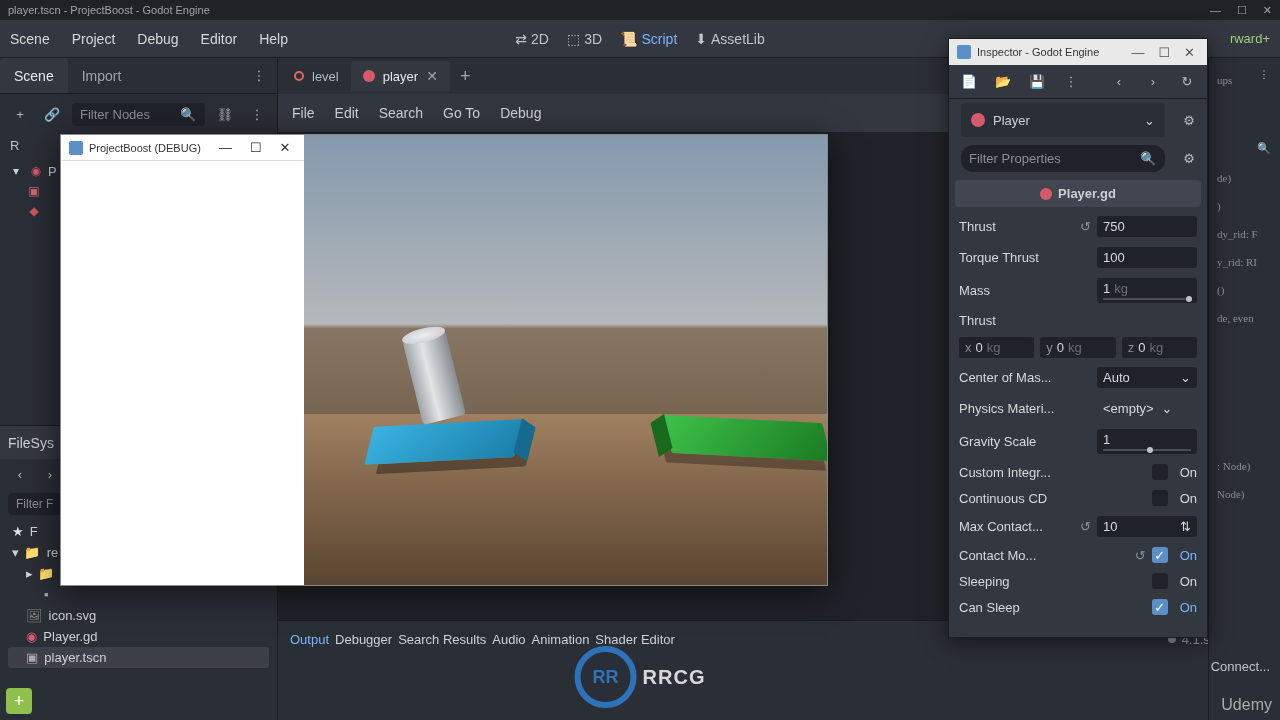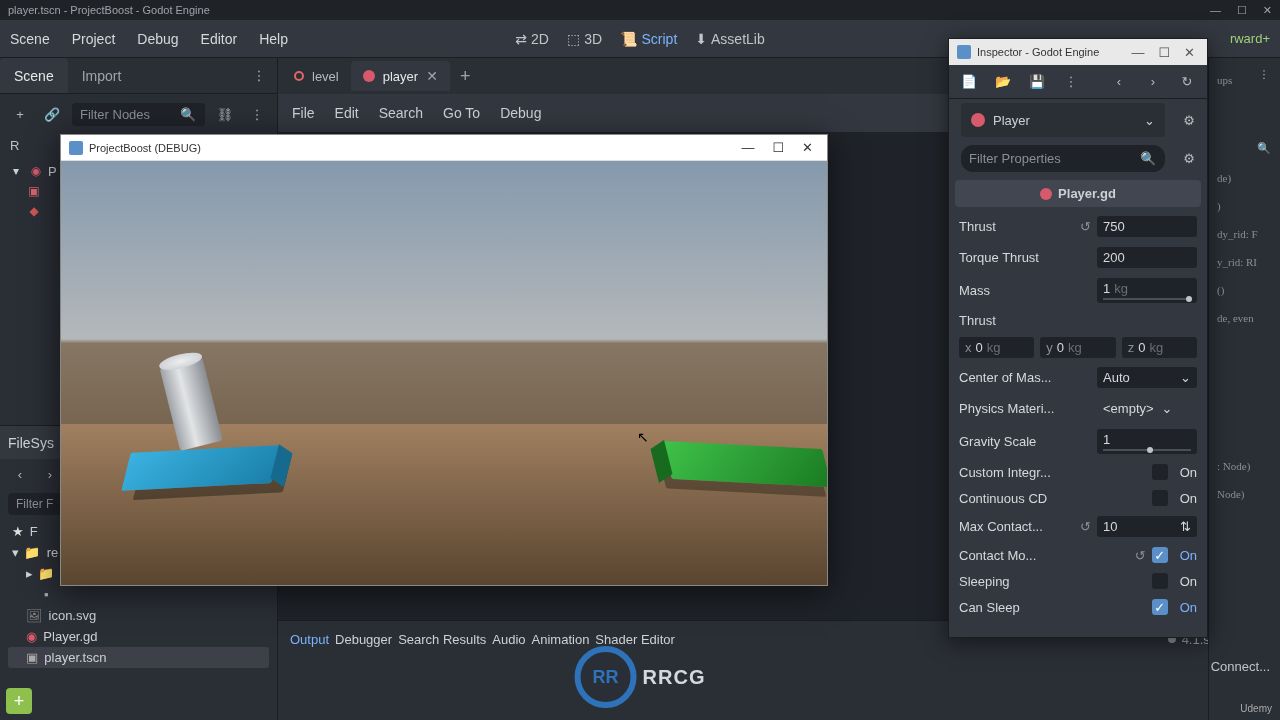--- a/index.html
+++ b/index.html
@@ -110,41 +110,41 @@
 .inertia-row .axis .av { color: #d5d8dc; }
 .inertia-row .axis .au { color: #6a6e75; }
 .slider-track { height: 2px; background: #4a4e56; margin-top: 2px; position: relative; }
 .slider-track .thumb { position: absolute; width: 6px; height: 6px; background: #c0c4ca; border-radius: 50%; top: -2px; }
 
 
 .right-strip { width: 72px; background: #2a2e35; border-left: 1px solid #1a1d21; position: absolute; right: 0; top: 58px; bottom: 0; padding: 8px 6px; font-size: 11px; color: #8a8e95; overflow: hidden; }
 .right-strip .item { padding: 8px 2px; white-space: nowrap; font-family: Liberation Serif, serif; }
 
 
-.debug-win { position: absolute; left: 60px; top: 134px; width: 768px; height: 452px; background: #fff; border: 1px solid #888; box-shadow: 0 6px 30px rgba(0,0,0,0.6); z-index: 100; display: flex; flex-direction: column; }
+.debug-win { position: absolute; left: 60px; top: 134px; width: 768px; height: 452px; background: #fff; border: 1px solid #888; box-shadow: 0 6px 30px rgba(0,0,0,0.6); z-index: 100; display: flex; flex-direction: row; }
 .debug-title { height: 26px; background: #fff; color: #333; display: flex; align-items: center; padding: 0 8px; font-size: 11px; gap: 6px; border-bottom: 1px solid #ddd; }
 .debug-title .ico { width: 14px; height: 14px; background: #5a8fc7; border-radius: 2px; }
 .debug-title .sp { flex: 1; }
 .debug-title .wc { color: #333; font-size: 13px; padding: 0 6px; cursor: pointer; }
 .game-view { flex: 1; position: relative; overflow: hidden; background: linear-gradient(to bottom, #8599ad 0%, #b4b8ba 42%, #867663 43%, #6a5640 80%, #4a3c2a 100%); }
 .ground { position: absolute; left: 0; right: 0; top: 62%; bottom: 0; background: linear-gradient(to bottom, #a08060 0%, #5a4530 100%); }
 
 
 .pad-blue { position: absolute; left: 65px; top: 288px; width: 150px; height: 38px; transform: skew(-14deg, -3deg); background: linear-gradient(135deg, #3bb2e2 0%, #1a7fa8 100%); border-radius: 2px; box-shadow: 14px 10px 0 rgba(0,0,0,0.35); }
 .pad-blue::after { content: ""; position: absolute; right: -14px; top: 4px; width: 16px; height: 34px; background: #156a8e; transform: skewY(32deg); }
 .cyl { position: absolute; left: 108px; top: 198px; width: 44px; height: 88px; background: linear-gradient(90deg, #9fa3a8 0%, #e2e4e6 40%, #b6b9bd 70%, #888c91 100%); border-radius: 6px 6px 4px 4px; transform: rotate(-14deg); }
 .cyl::before { content: ""; position: absolute; top: -6px; left: 0; right: 0; height: 14px; background: radial-gradient(ellipse at center, #eceef0 0%, #c5c8cc 100%); border-radius: 50%; }
 .pad-green { position: absolute; right: 0; top: 284px; width: 160px; height: 38px; transform: skew(14deg, 3deg); background: linear-gradient(135deg, #3fc24a 0%, #1a7a22 100%); border-radius: 2px; box-shadow: -8px 10px 0 rgba(0,0,0,0.3); }
 .pad-green::after { content: ""; position: absolute; left: -14px; top: 4px; width: 16px; height: 34px; background: #176a1e; transform: skewY(-32deg); }
 .cursor-ptr { position: absolute; left: 576px; top: 268px; font-size: 14px; color: #000; }
 
 
 .add-float { position: absolute; left: 6px; bottom: 6px; width: 26px; height: 26px; background: #8fbf4d; border-radius: 4px; display: flex; align-items: center; justify-content: center; color: #fff; font-size: 18px; z-index: 200; }
 .connect { position: absolute; right: 10px; bottom: 46px; color: #c0c4ca; font-size: 13px; }
-.udemy { position: absolute; right: 8px; bottom: 6px; font-size: 10px; color: #aaa; z-index: 200; }
+.udemy { position: absolute; right: 8px; bottom: 6px; font-size: 16px; color: #aaa; z-index: 200; }
 
 
 .watermark { position: absolute; left: 50%; bottom: 12px; transform: translateX(-50%); z-index: 300; display: flex; align-items: center; gap: 6px; opacity: 0.92; }
 .watermark .ring { width: 62px; height: 62px; border-radius: 50%; border: 6px solid #2f79c6; display: flex; align-items: center; justify-content: center; color: #2f79c6; font-weight: 800; font-size: 18px; background: rgba(44,48,56,0.5); }
 .watermark .txt { font-size: 20px; font-weight: 800; color: #e5e7ea; letter-spacing: 1px; }
 </style>
 </head>
 <body>
 
 <div class="titlebar">
@@ -388,21 +388,21 @@
         <span>Player.gd</span>
       </div>
 
     <div class="prop-row">
       <span class="lbl">Thrust</span>
       <span class="reset">↺</span>
       <span class="val">750</span>
     </div>
     <div class="prop-row">
       <span class="lbl">Torque Thrust</span>
-      <span class="val">200</span>
+      <span class="val">100</span>
     </div>
 
 
     <div class="prop-row">
       <span class="lbl">Mass</span>
       <span class="val"><span>1</span><span class="unit">kg</span><div class="slider-track">
             <span class="thumb" style="left:94%"></span>
           </div></span>
     </div>
     <div class="prop-row">

